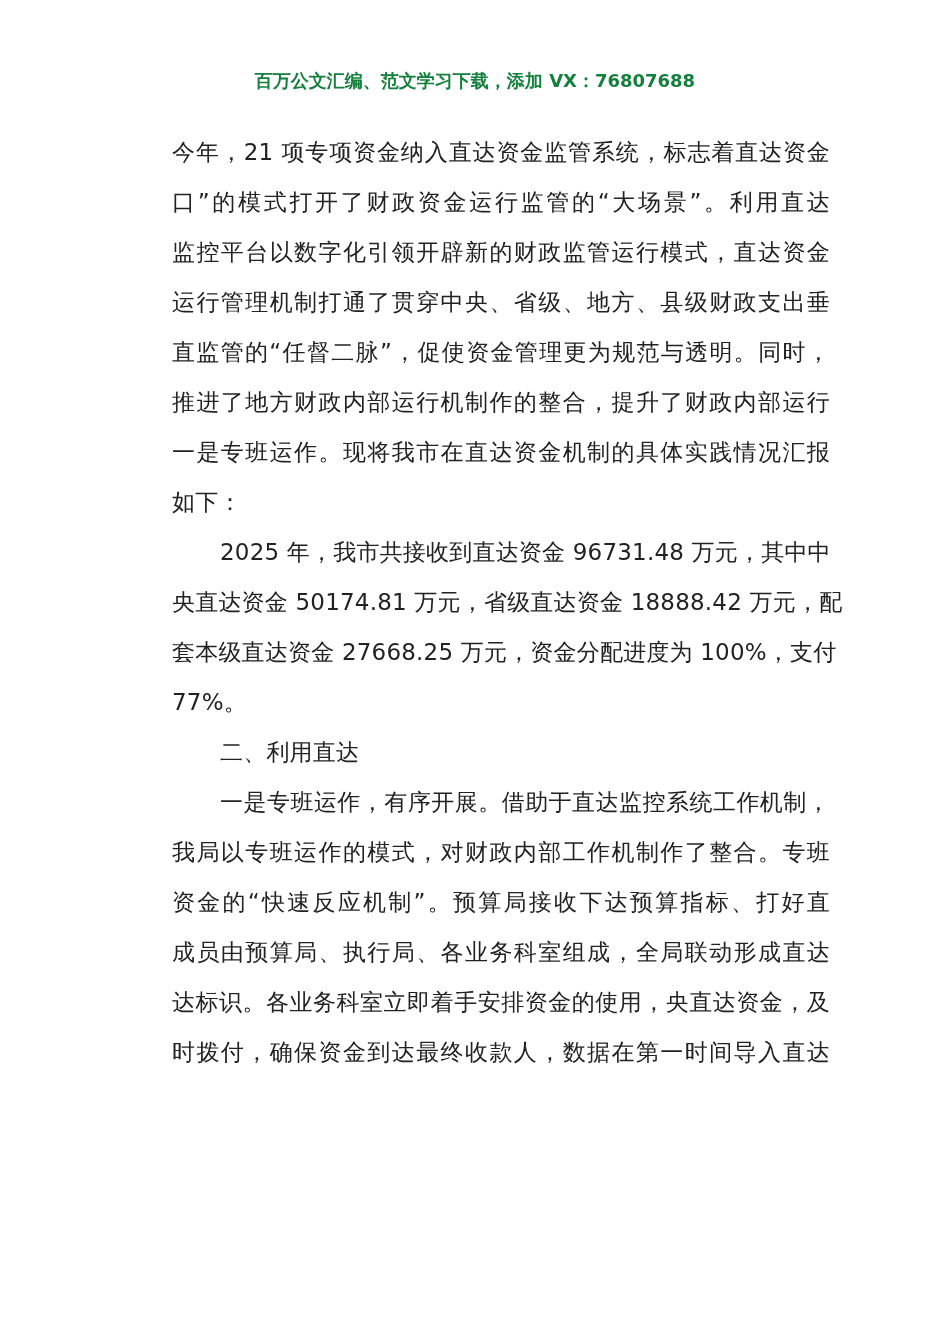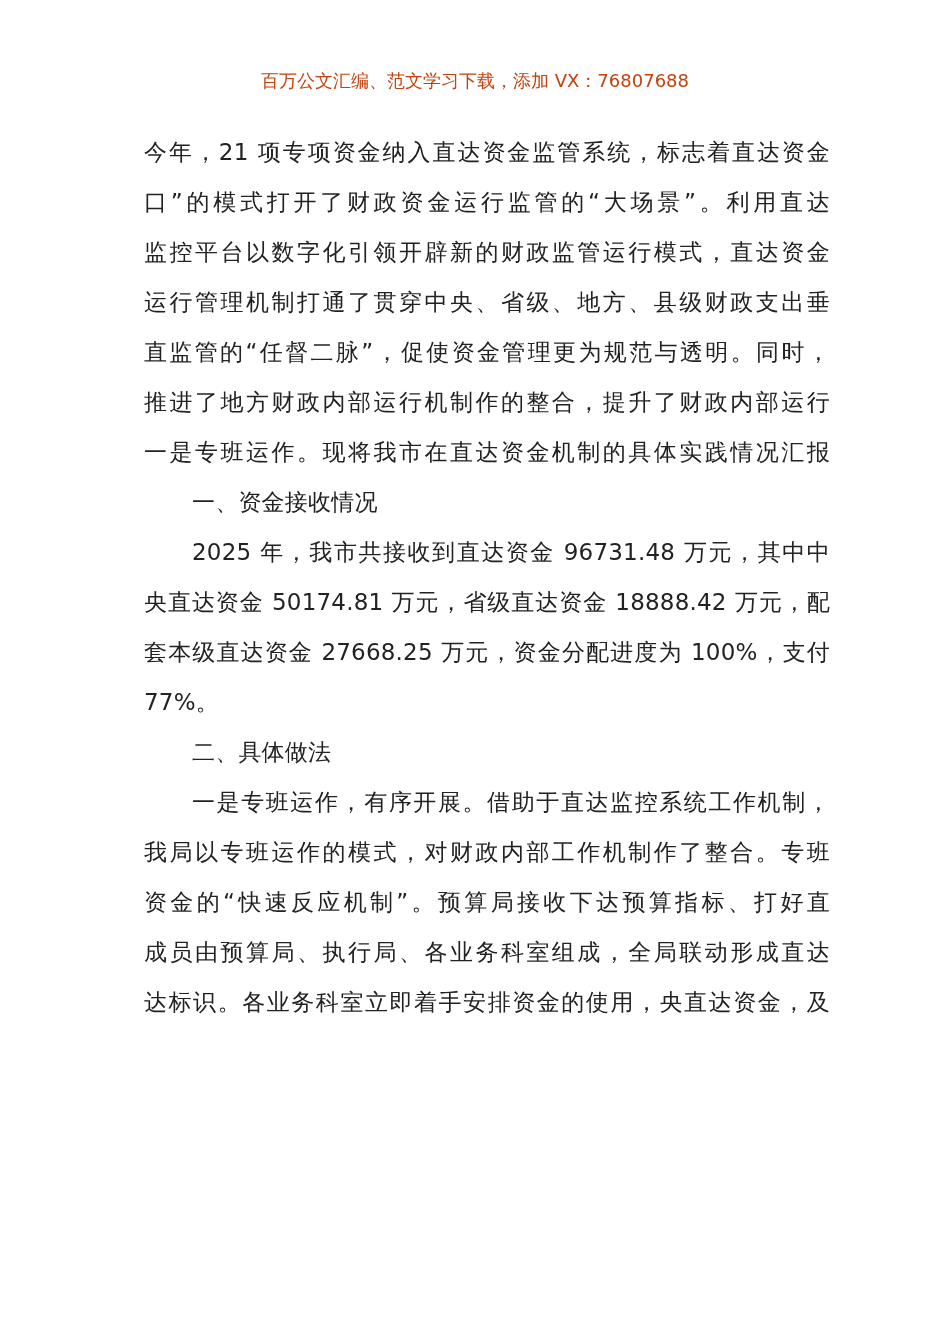--- a/index.html
+++ b/index.html
@@ -21,39 +21,41 @@
       width: 950px;
       height: 1344px;
       background: #ffffff;
     }
     .header {
       position: absolute;
       left: 0;
       top: 66px;
       width: 950px;
       text-align: center;
-      color: #c2410c;
+      color: #15803d;
       font-size: 18px;
       line-height: 30px;
       letter-spacing: 0px;
+      font-weight: bold;
     }
     .content {
       position: absolute;
       left: 144px;
       top: 127px;
       width: 686px;
     }
     .line {
       height: 50px;
       line-height: 50px;
       font-size: 23px;
       color: #222222;
       white-space: nowrap;
       overflow: visible;
       letter-spacing: 0.2px;
+      margin-left: 28px;
     }
     .line.justify {
       text-align: justify;
       text-align-last: justify;
     }
     .line.indent {
       padding-left: 48px;
     }
     .line.heading {
       padding-left: 48px;
@@ -66,25 +68,26 @@
   <div class="header">百万公文汇编、范文学习下载，添加 VX：76807688</div>
 
   <div class="content">
     <div class="line justify">今年，21 项专项资金纳入直达资金监管系统，标志着直达资金</div>
     <div class="line justify">口”的模式打开了财政资金运行监管的“大场景”。利用直达</div>
     <div class="line justify">监控平台以数字化引领开辟新的财政监管运行模式，直达资金</div>
     <div class="line justify">运行管理机制打通了贯穿中央、省级、地方、县级财政支出垂</div>
     <div class="line justify">直监管的“任督二脉”，促使资金管理更为规范与透明。同时，</div>
     <div class="line justify">推进了地方财政内部运行机制作的整合，提升了财政内部运行</div>
     <div class="line justify">一是专班运作。现将我市在直达资金机制的具体实践情况汇报</div>
-    <div class="line heading">一、资金接收情况</div>
+    <div class="line">如下：</div>
     <div class="line justify indent">2025 年，我市共接收到直达资金 96731.48 万元，其中中</div>
     <div class="line justify">央直达资金 50174.81 万元，省级直达资金 18888.42 万元，配</div>
     <div class="line justify">套本级直达资金 27668.25 万元，资金分配进度为 100%，支付</div>
     <div class="line">77%。</div>
-    <div class="line heading">二、具体做法</div>
+    <div class="line heading">二、利用直达</div>
     <div class="line justify indent">一是专班运作，有序开展。借助于直达监控系统工作机制，</div>
     <div class="line justify">我局以专班运作的模式，对财政内部工作机制作了整合。专班</div>
     <div class="line justify">资金的“快速反应机制”。预算局接收下达预算指标、打好直</div>
     <div class="line justify">成员由预算局、执行局、各业务科室组成，全局联动形成直达</div>
     <div class="line justify">达标识。各业务科室立即着手安排资金的使用，央直达资金，及</div>
+    <div class="line justify">时拨付，确保资金到达最终收款人，数据在第一时间导入直达</div>
   </div>
 </div>
 
 </body></html>

